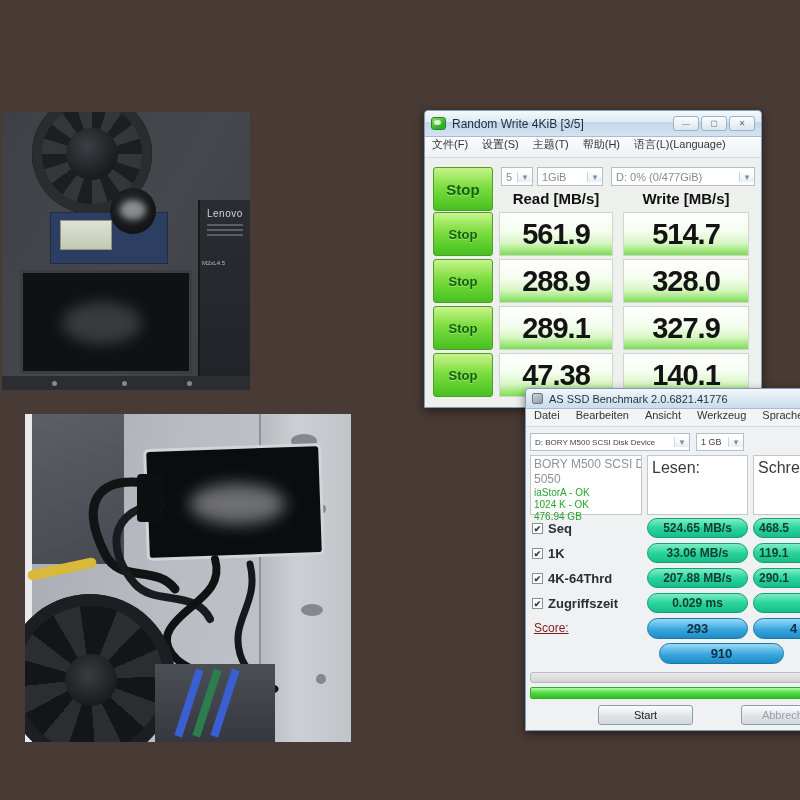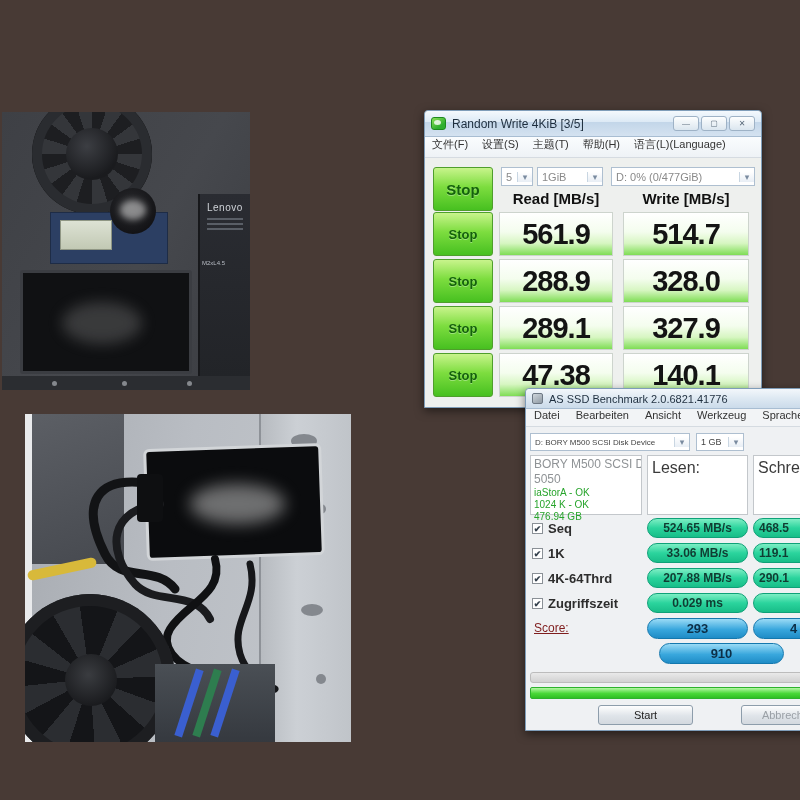--- a/index.html
+++ b/index.html
@@ -92,21 +92,21 @@
   .fan1-hub { position:absolute; left:64px; top:16px; width:52px; height:52px; border-radius:50%;
               background:radial-gradient(circle at 40% 35%, #3c3e43, #1a1b1e 70%); }
   .pcb { position:absolute; left:48px; top:100px; width:118px; height:52px; background:#2c3f63;
          border:1px solid #1e2c46; }
   .wifi { position:absolute; left:58px; top:108px; width:52px; height:30px;
           background:linear-gradient(180deg,#dde2d4,#c2c9b4); border:1px solid #8f9684; }
   .coin { position:absolute; left:108px; top:76px; width:46px; height:46px; border-radius:50%;
           background:radial-gradient(circle at 45% 40%, #2c2d30, #121215 75%); }
   .coin-label { position:absolute; left:118px; top:88px; width:26px; height:20px; border-radius:50%;
                 background:rgba(220,220,220,.55); filter:blur(3px); }
-  .lenovo-batt { position:absolute; left:196px; top:82px; width:52px; height:182px;
+  .lenovo-batt { position:absolute; left:196px; top:88px; width:52px; height:182px;
                  background:linear-gradient(180deg,#2a2c32,#222428); border-left:2px solid #17181b; }
   .lenovo-text { font-size:10px; color:#cfd3d8; letter-spacing:.5px; padding:8px 0 2px 7px; }
   .batt-line { height:2px; background:#595e66; margin:3px 7px; }
   .m2-text { position:absolute; left:200px; top:148px; font-size:6px; color:#b9bec6; }
   .ssd-bay { position:absolute; left:18px; top:158px; width:172px; height:104px;
              background:#101113; border:3px solid #3b3d42; border-radius:3px; }
   .ssd-smudge { position:absolute; left:60px; top:190px; width:80px; height:42px; border-radius:50%;
                 background:rgba(165,165,165,.28); filter:blur(7px); }
   .bottom-strip { position:absolute; left:0; bottom:0; width:100%; height:14px; background:#2b2d31; }
   .screw { position:absolute; width:5px; height:5px; border-radius:50%; background:#85888d; }

